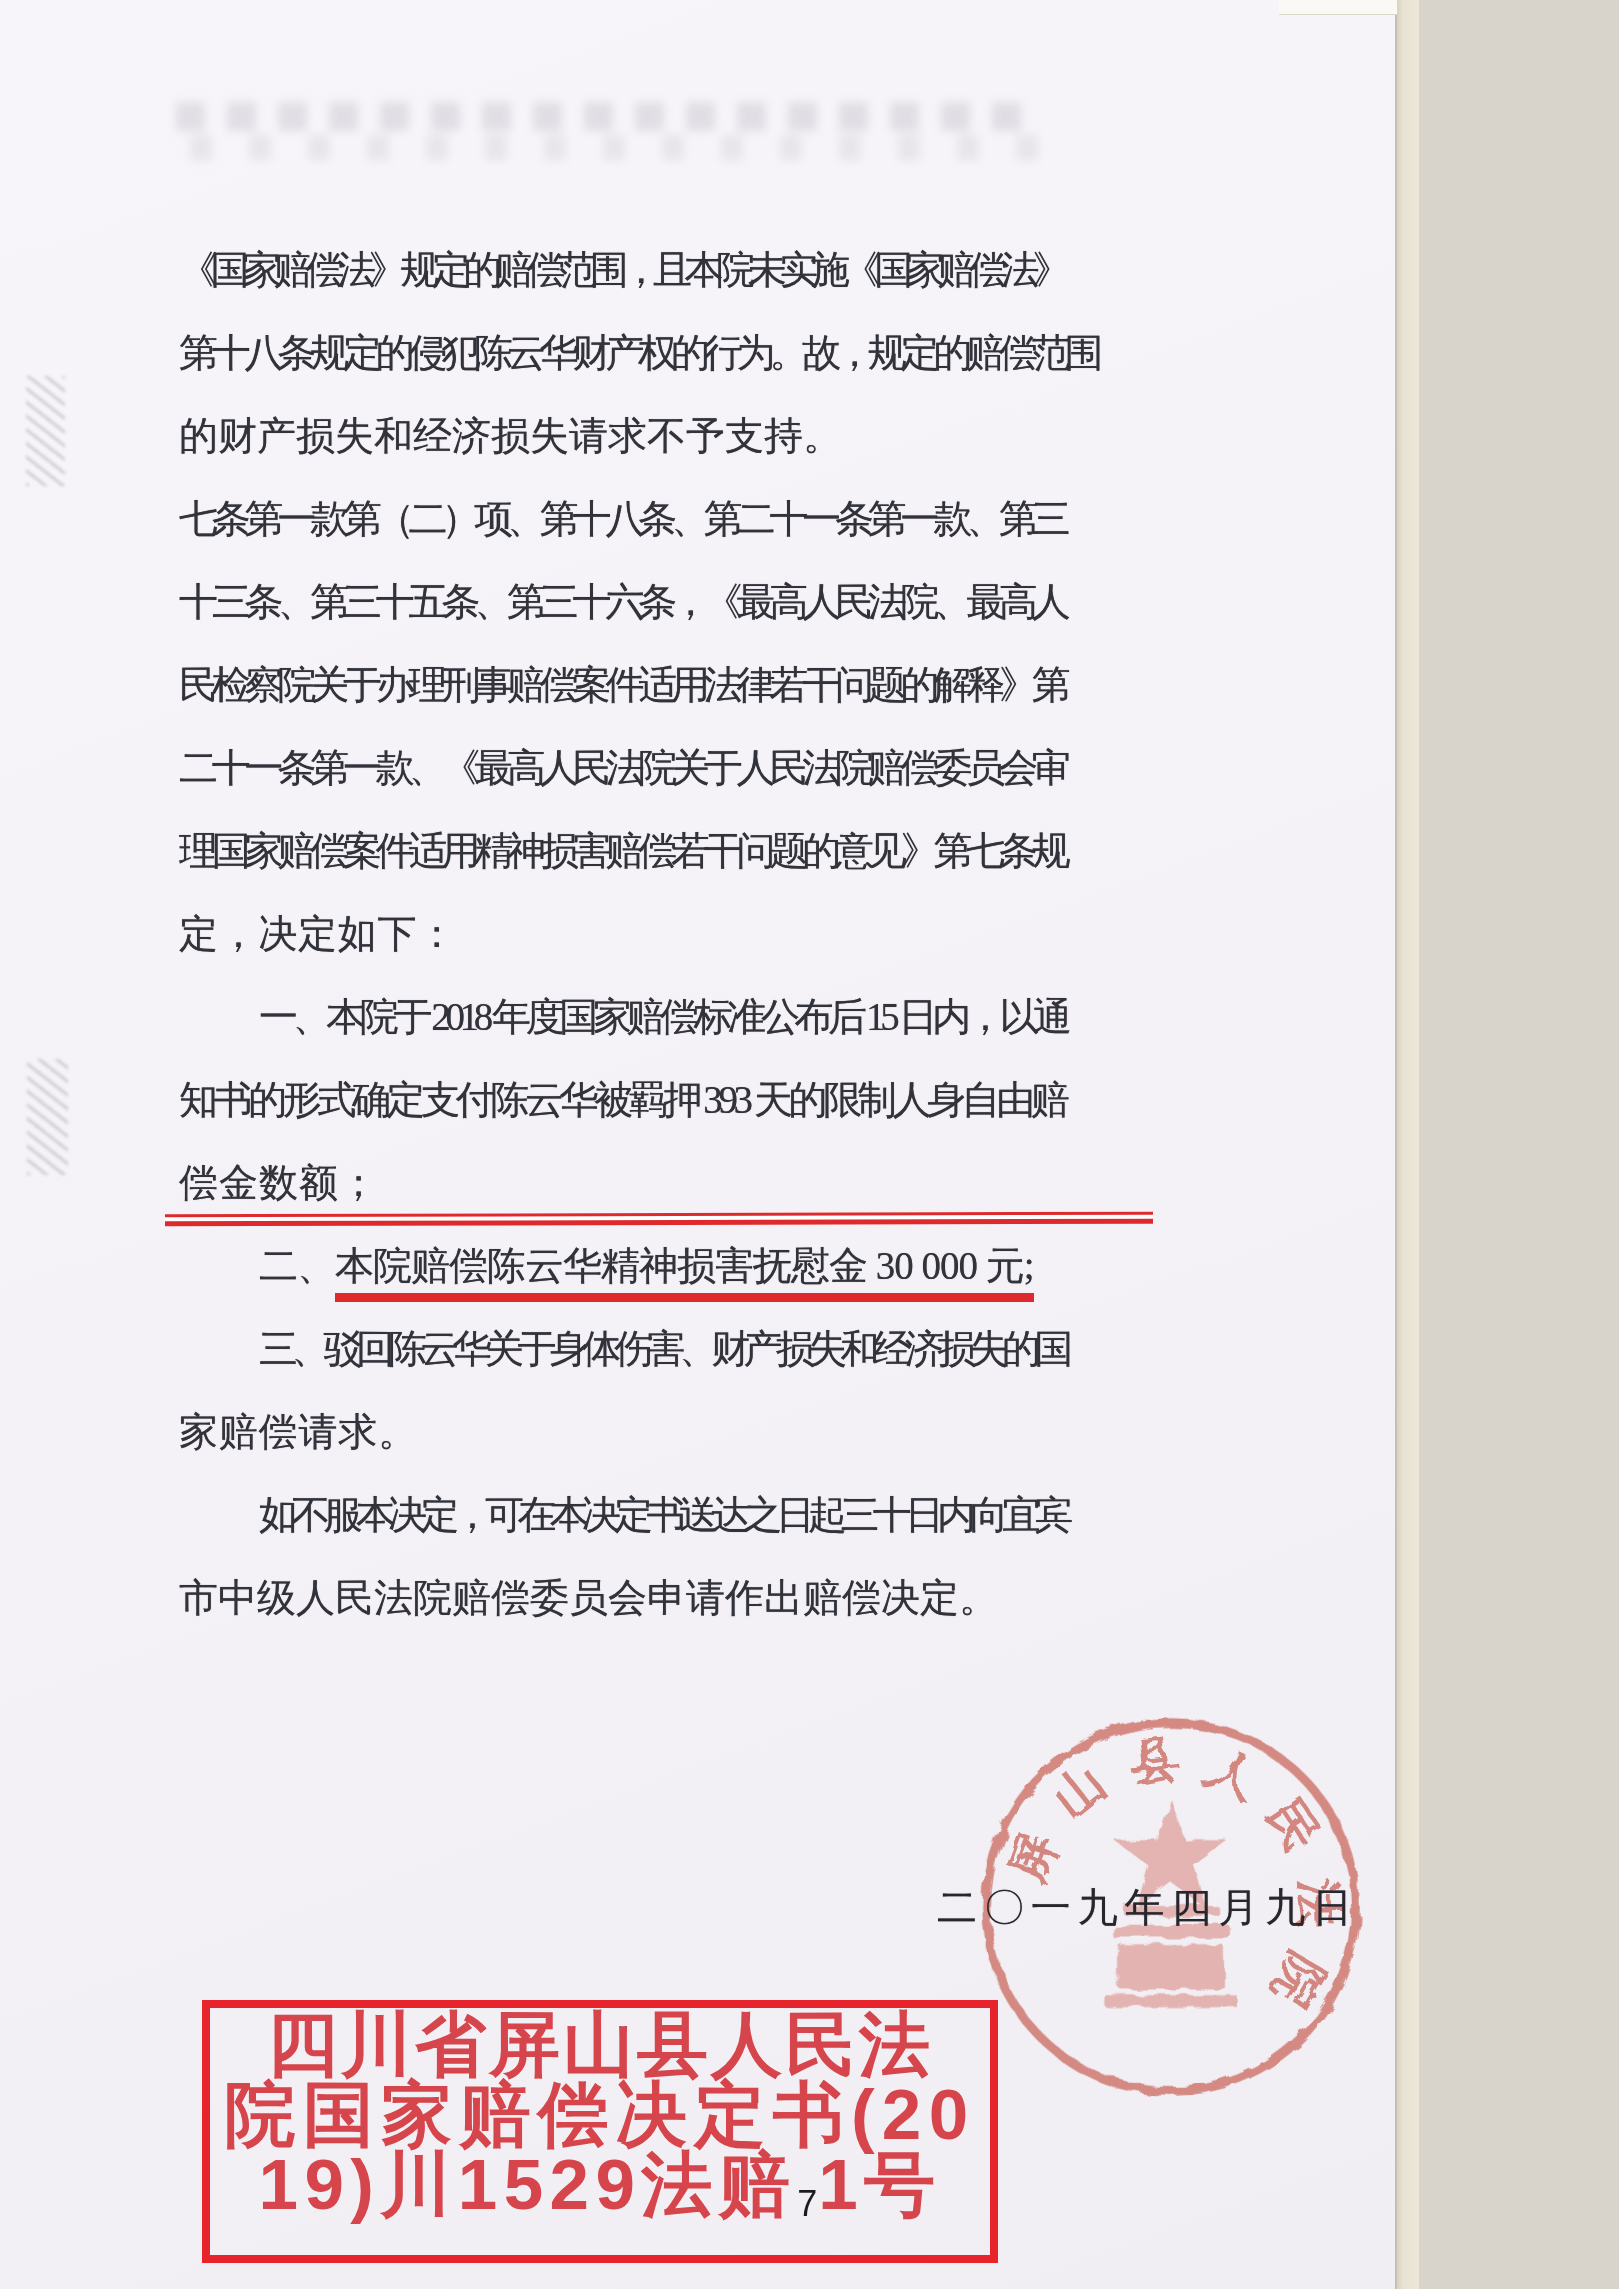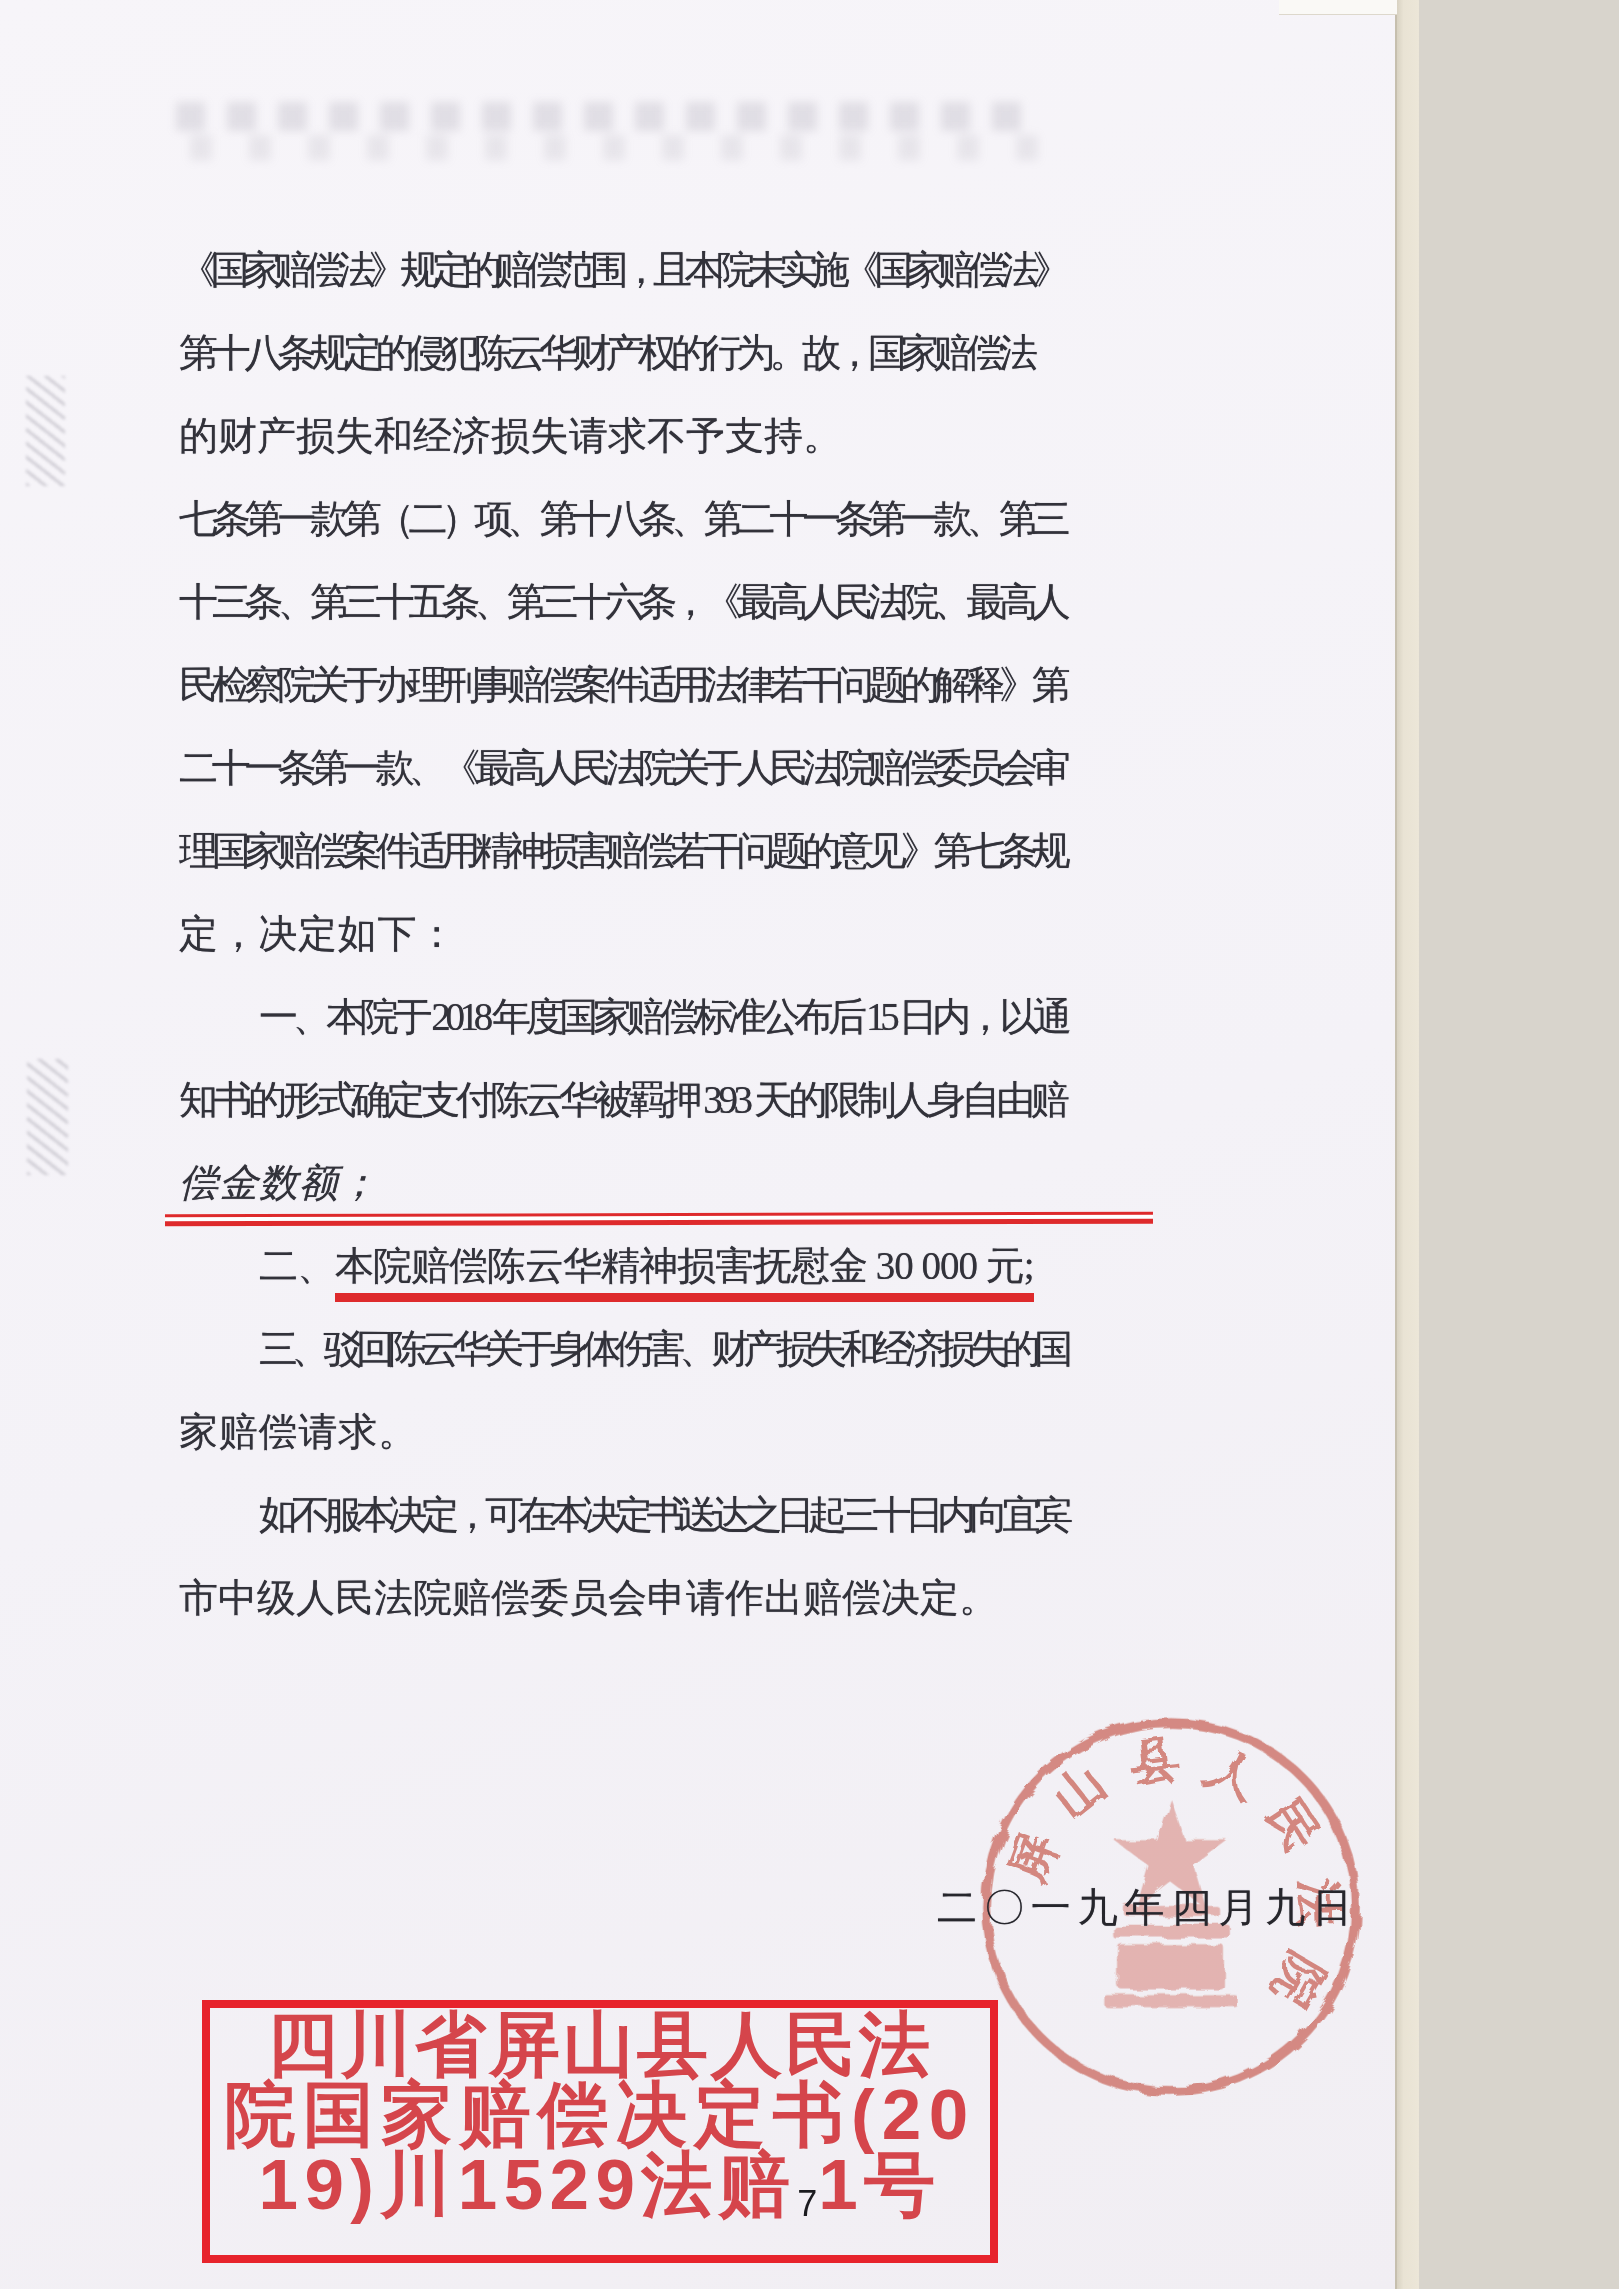--- a/index.html
+++ b/index.html
@@ -67,31 +67,31 @@
 <div class="page">
 
   <div class="scan-edge"></div>
   <div class="scan-edge-top"></div>
   <div class="bleed"></div>
   <div class="smudge s1"></div>
   <div class="smudge s2"></div>
 
   <div class="textblock">
     <div class="tline"><span class="t" style="letter-spacing: -7.4px;">《国家赔偿法》规定的赔偿范围，且本院未实施《国家赔偿法》</span></div>
-    <div class="tline"><span class="t" style="letter-spacing: -6.2px;">第十八条规定的侵犯陈云华财产权的行为。故，国家赔偿法</span></div>
+    <div class="tline"><span class="t" style="letter-spacing: -6.2px;">第十八条规定的侵犯陈云华财产权的行为。故，规定的赔偿范围</span></div>
     <div class="tline"><span class="t" style="letter-spacing: 0px;">的财产损失和经济损失请求不予支持。</span></div>
     <div class="tline"><span class="t" style="letter-spacing: -6.2px;">七条第一款第（二）项、第十八条、第二十一条第一款、第三</span></div>
     <div class="tline"><span class="t" style="letter-spacing: -6.2px;">十三条、第三十五条、第三十六条，《最高人民法院、最高人</span></div>
     <div class="tline"><span class="t" style="letter-spacing: -6.2px;">民检察院关于办理刑事赔偿案件适用法律若干问题的解释》第</span></div>
     <div class="tline"><span class="t" style="letter-spacing: -6.2px;">二十一条第一款、《最高人民法院关于人民法院赔偿委员会审</span></div>
     <div class="tline"><span class="t" style="letter-spacing: -6.2px;">理国家赔偿案件适用精神损害赔偿若干问题的意见》第七条规</span></div>
     <div class="tline"><span class="t" style="letter-spacing: 0.7px;">定，决定如下：</span></div>
     <div class="tline"><span class="t ind" style="letter-spacing: -5.4px;">一、本院于 2018 年度国家赔偿标准公布后 15 日内，以通</span></div>
     <div class="tline"><span class="t" style="letter-spacing: -4.4px;">知书的形式确定支付陈云华被羁押 393 天的限制人身自由赔</span></div>
-    <div class="tline"><span class="t" style="letter-spacing: 1px; font-style: italic;">偿金数额；</span></div>
+    <div class="tline"><span class="t" style="letter-spacing: 1px;">偿金数额；</span></div>
     <div class="tline"><span class="t ind" style="letter-spacing: -1px;"><span>二、</span><span class="redline">本院赔偿陈云华精神损害抚慰金 30 000 元;</span></span></div>
     <div class="tline"><span class="t ind" style="letter-spacing: -6.7px;">三、驳回陈云华关于身体伤害、财产损失和经济损失的国</span></div>
     <div class="tline"><span class="t" style="letter-spacing: 0.8px;">家赔偿请求。</span></div>
     <div class="tline"><span class="t ind" style="letter-spacing: -6.7px;">如不服本决定，可在本决定书送达之日起三十日内向宜宾</span></div>
     <div class="tline"><span class="t" style="letter-spacing: 0px;">市中级人民法院赔偿委员会申请作出赔偿决定。</span></div>
   </div>
 
   <div class="underline-double"></div>
 
   <svg class="seal" viewBox="0 0 420 420">

